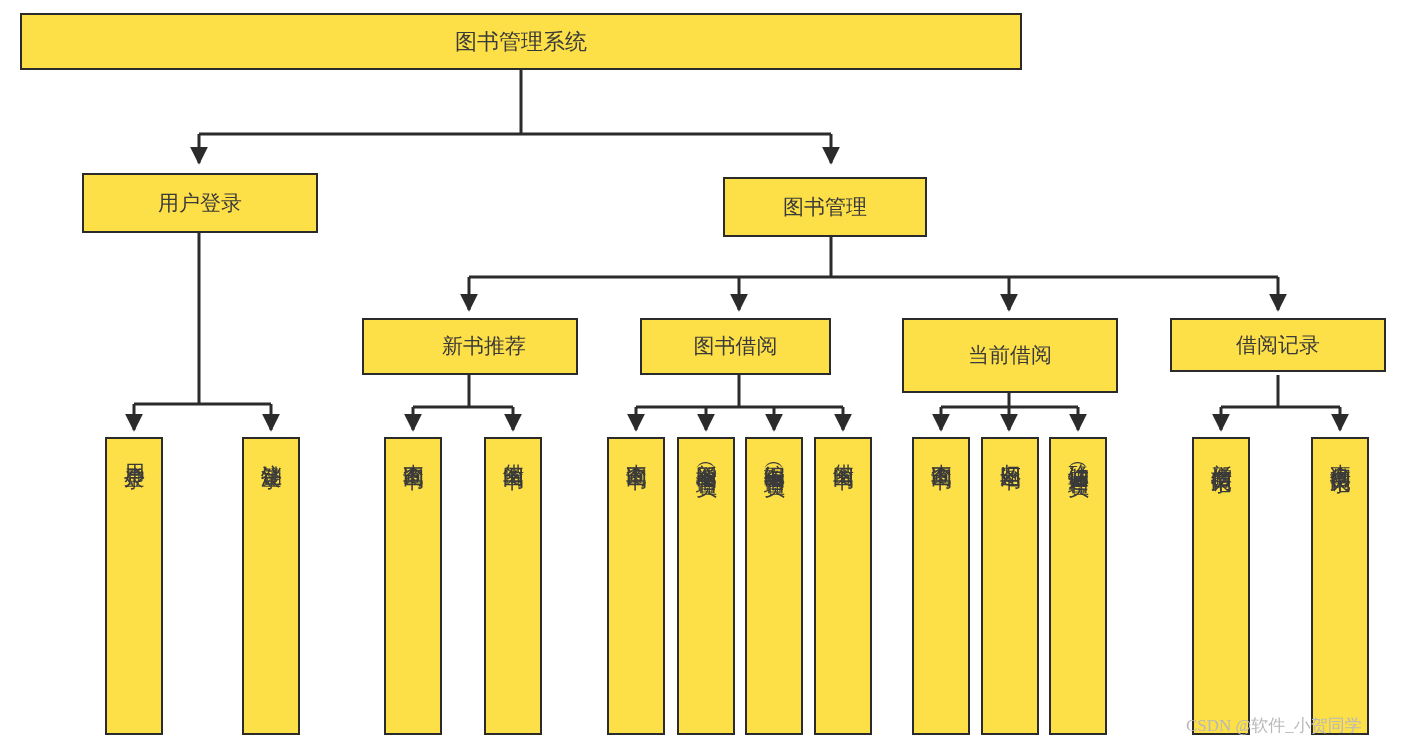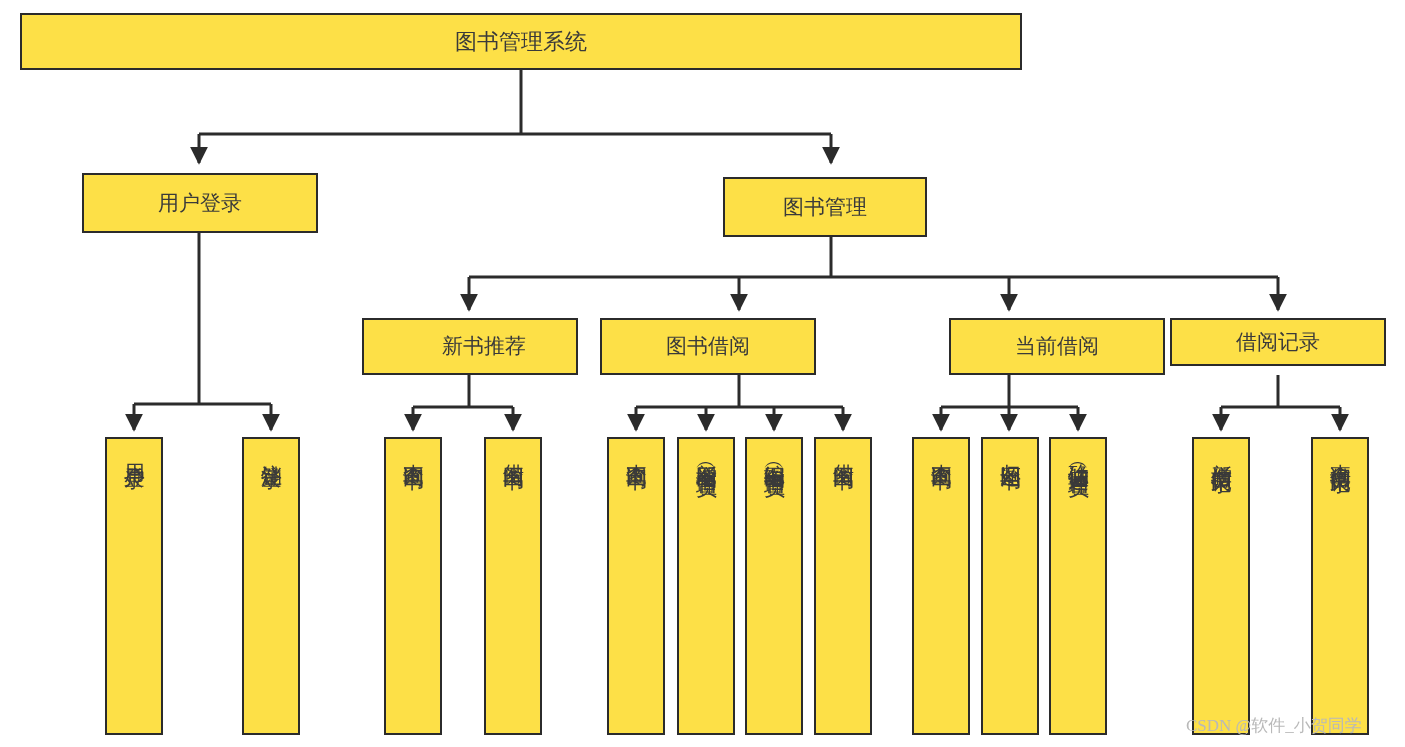--- a/index.html
+++ b/index.html
@@ -134,29 +134,29 @@
   </div>
 
   <div class="node horiz" style="left:712px; top:177px; width:204px; height:60px;margin-left:11px;">
     <span class="label">图书管理</span>
   </div>
 
   <div class="node horiz" style="left:362px; top:318px; width:216px; height:57px;padding-left:28px;">
     <span class="label">新书推荐</span>
   </div>
 
-  <div class="node horiz" style="left:600px; top:318px; width:216px; height:57px;">
+  <div class="node horiz" style="left:640px; top:318px; width:191px; height:57px;">
     <span class="label">图书借阅</span>
   </div>
 
-  <div class="node horiz" style="left:949px; top:318px; width:216px; height:57px;">
+  <div class="node horiz" style="left:902px; top:318px; width:216px; height:75px;">
     <span class="label">当前借阅</span>
   </div>
 
-  <div class="node horiz" style="left:1170px; top:318px; width:216px; height:48px;">
+  <div class="node horiz" style="left:1170px; top:318px; width:216px; height:54px;">
     <span class="label">借阅记录</span>
   </div>
 
   <div class="node leaf" style="left:105px; top:437px; width:58px; height:298px;">
     <span class="label">用户登录</span>
   </div>
 
   <div class="node leaf" style="left:242px; top:437px; width:58px; height:298px;">
     <span class="label">注销登录</span>
   </div>

